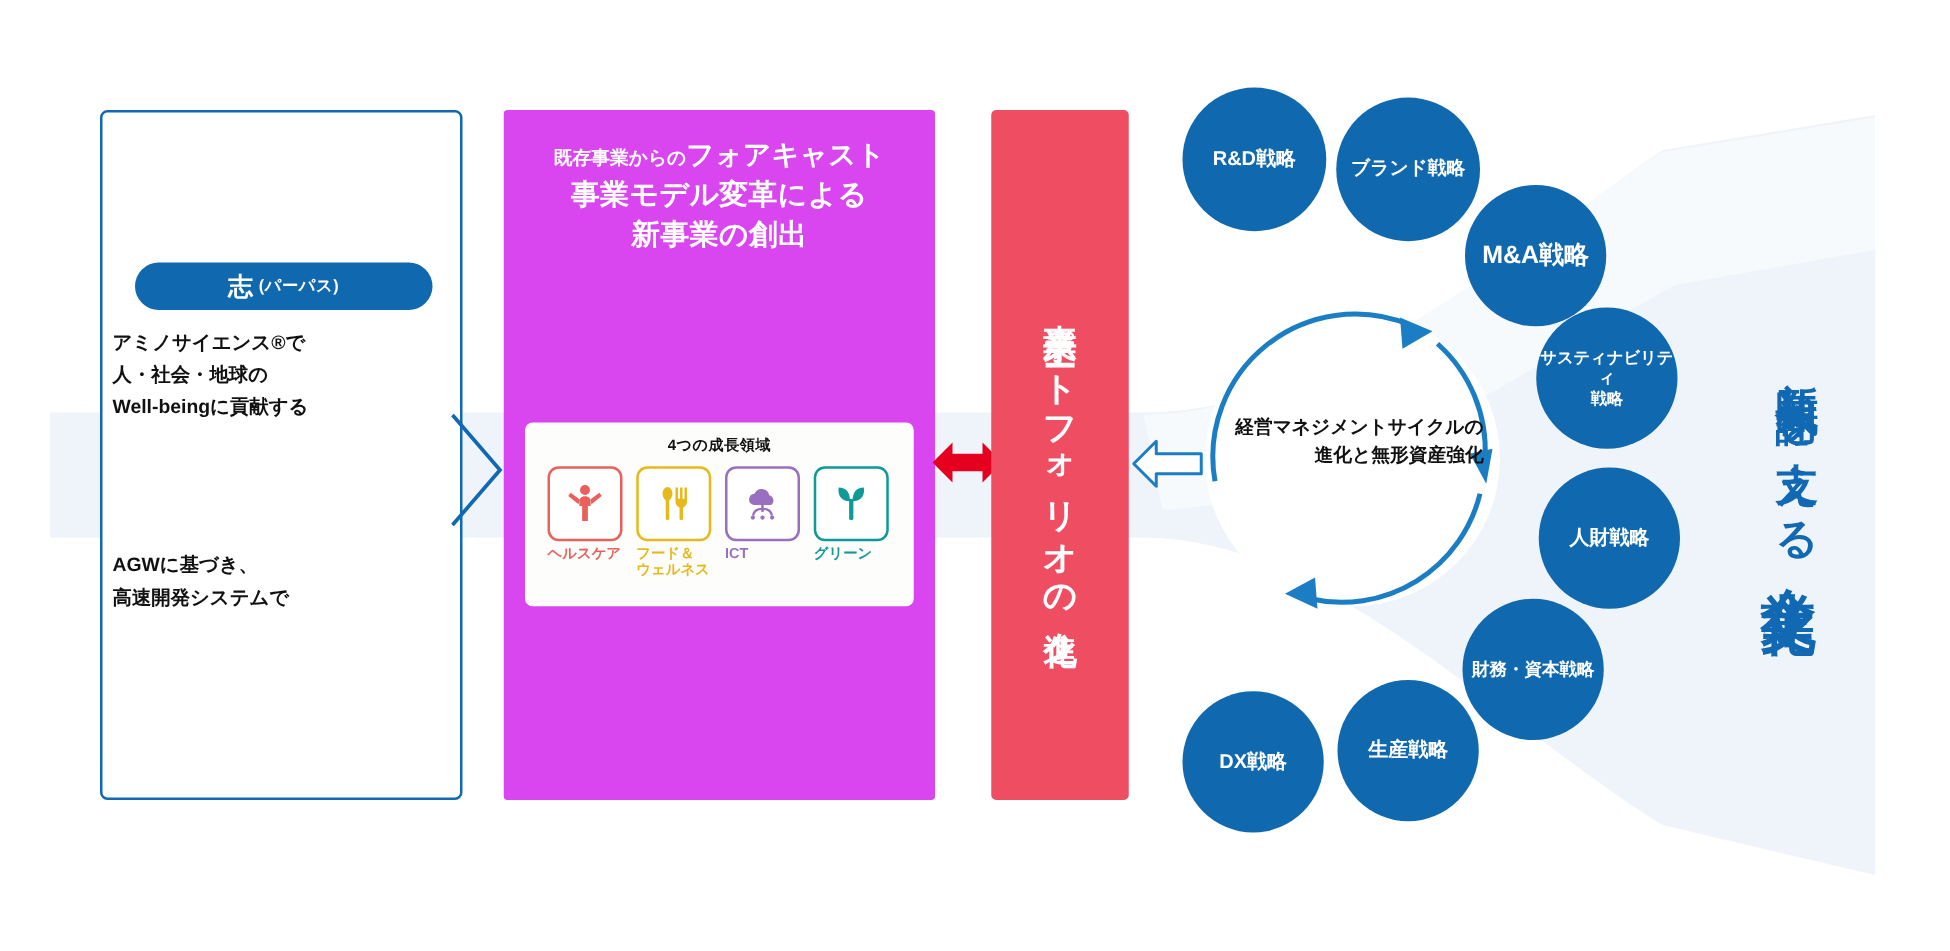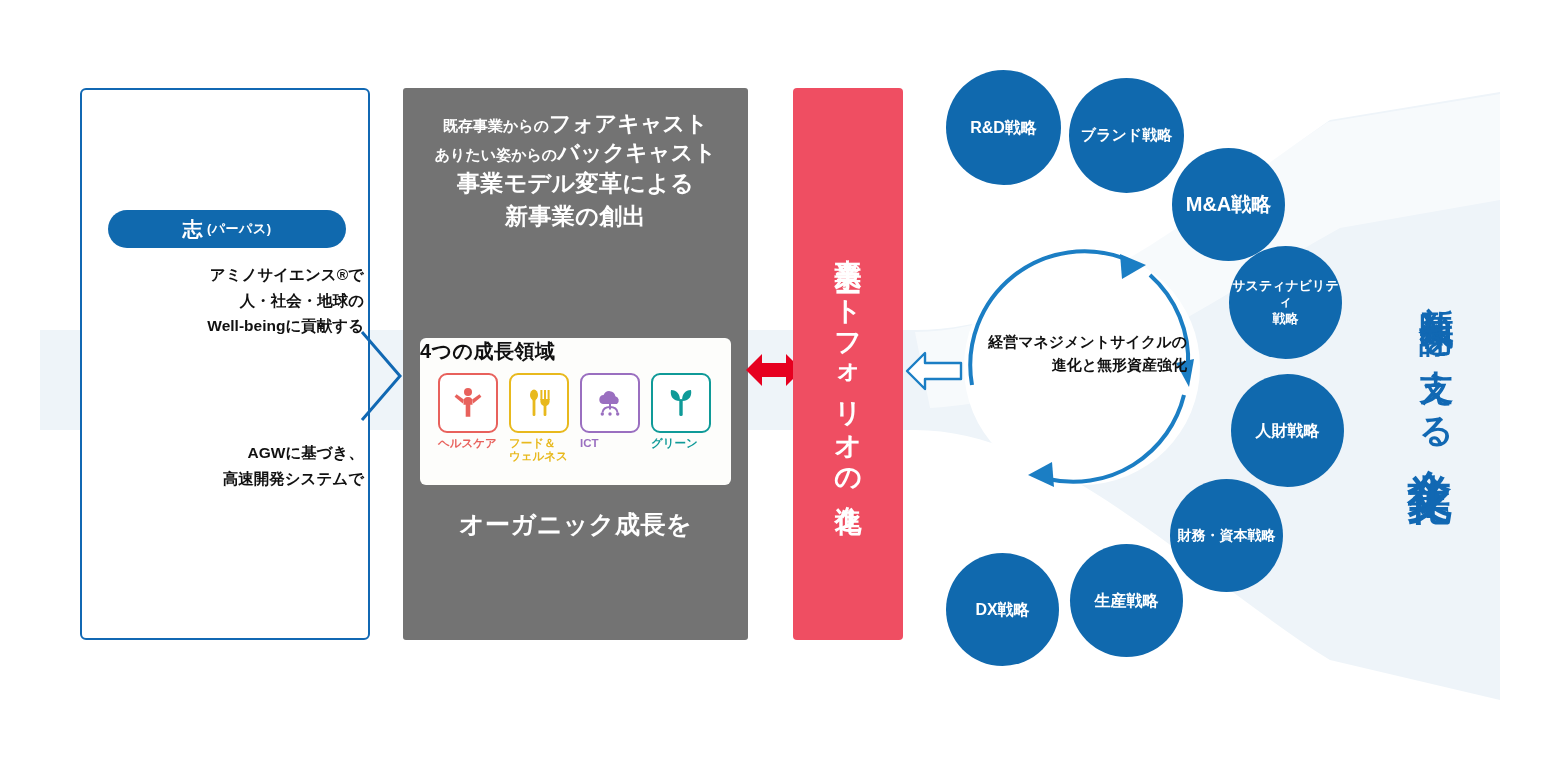--- a/index.html
+++ b/index.html
@@ -21,49 +21,49 @@
     position:absolute;left:26px;width:238px;height:38px;border-radius:19px;
     background:#1069ae;color:#fff;display:flex;align-items:center;
     justify-content:center;font-weight:bold;letter-spacing:.5px;
   }
   .pill-1{top:120px;}
   .pill-2{top:298px;}
   .pill .big{font-size:20px;}
   .pill .small{font-size:13px;margin-left:4px;}
   .pill-2 .big{font-size:19px;}
   .blk-text{
-    position:absolute;left:8px;width:274px;text-align:right;
+    position:absolute;left:8px;width:274px;text-align:left;
     color:#111;font-weight:bold;font-size:15.5px;line-height:1.65;
   }
   .blk-1{top:172px;}
   .blk-2{top:350px;}
   .blk-2 .l3{letter-spacing:-0.3px;}
 
   
   #leftchev{position:absolute;left:360px;top:330px;width:46px;height:92px;}
 
   
   .red-panel{
     position:absolute;left:403px;top:88px;width:345px;height:552px;
-    background:#737373;border-radius:3px;
+    background:#d946ef;border-radius:3px;
   }
   .red-top{position:absolute;left:0;top:22px;width:345px;text-align:center;color:#fff;}
   .rt-line{white-space:nowrap;line-height:1.3;}
   .rt-1,.rt-2{font-size:15px;font-weight:bold;}
   .rt-1 .em,.rt-2 .em{font-size:22px;font-weight:bold;letter-spacing:.2px;}
   .rt-3,.rt-4,.rt-5{font-size:23px;font-weight:bold;line-height:1.42;letter-spacing:.4px;}
 
   
   .growth-card{
     position:absolute;left:17px;top:250px;width:311px;height:147px;
     background:#fdfdfb;border-radius:6px;
   }
   .growth-title{
-    font-size:20px;font-weight:bold;color:#111;
-    letter-spacing:.5px;
+    text-align:center;font-size:12px;font-weight:bold;color:#111;
+    padding-top:10px;letter-spacing:.5px;
   }
   .growth-row{display:flex;justify-content:center;gap:9px;margin-top:8px;}
   .growth-item{width:62px;}
   .growth-box{
     width:60px;height:60px;border-radius:9px;border:2.2px solid #ccc;
     background:#fff;display:flex;align-items:center;justify-content:center;
     box-sizing:border-box;
   }
   .growth-label{font-size:11.5px;font-weight:bold;margin-top:4px;line-height:1.15;}
 
@@ -143,21 +143,20 @@
   </div>
 
   <svg id="leftchev" viewBox="0 0 46 92">
     <path d="M 2,2 L 40,46 L 2,90" fill="none" stroke="#1168b3" stroke-width="3"></path>
   </svg>
 
   <div class="red-panel">
 
     <div class="red-top">
       <div class="rt-line rt-1"><span>既存事業からの</span><span class="em">フォアキャスト</span></div>
-      <div class="rt-line rt-2"><span>ありたい姿からの</span><span class="em">バックキャスト</span></div>
       <div class="rt-line rt-4">事業モデル変革による</div>
       <div class="rt-line rt-5">新事業の創出</div>
     </div>
 
     <div class="growth-card">
       <div class="growth-title">4つの成長領域</div>
       <div class="growth-row">
 
         <div class="growth-item">
           <div class="growth-box" style="border-color:#e8615c">
@@ -212,21 +211,20 @@
               <rect x="13.3" y="12" width="3.4" height="17" rx="1.5" fill="#0f9a98"></rect>
             </svg>
           </div>
           <div class="growth-label" style="color:#0f9a98">グリーン</div>
         </div>
 
       </div>
     </div>
 
     <div class="red-bottom">
-      <div>オーガニック成長を</div>
     </div>
   </div>
 
   <svg id="dblarrow" viewBox="0 0 56 44">
     <path d="M 0,22 L 16,6 L 16,15 L 40,15 L 40,6 L 56,22 L 40,38 L 40,29 L 16,29 L 16,38 Z" fill="#e60020"></path>
   </svg>
 
   <div class="pink-bar">
     <div class="pink-text">事業ポートフォリオの進化</div>
   </div>

